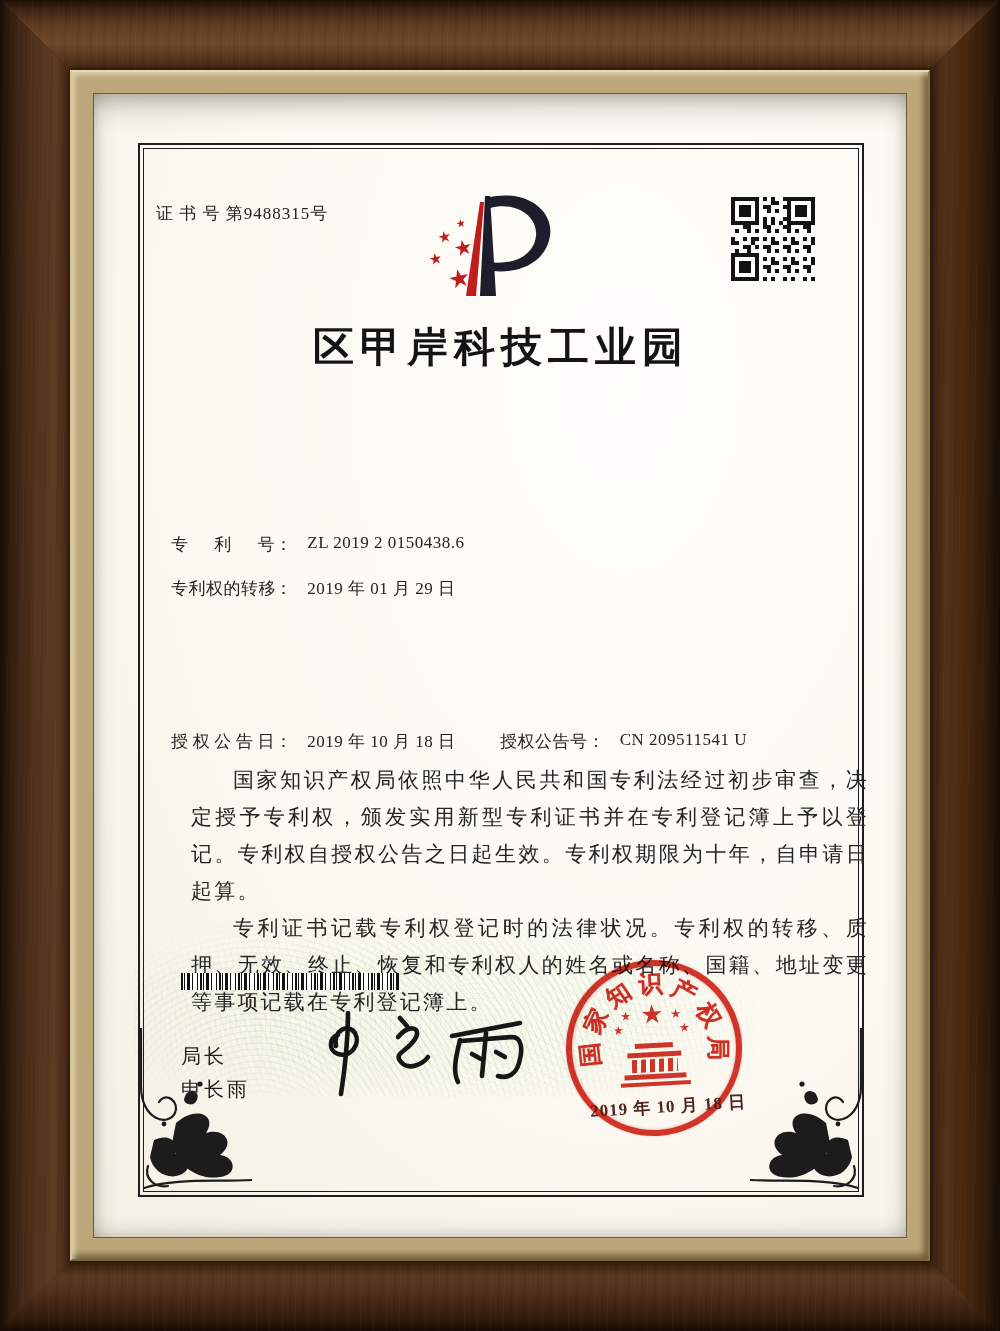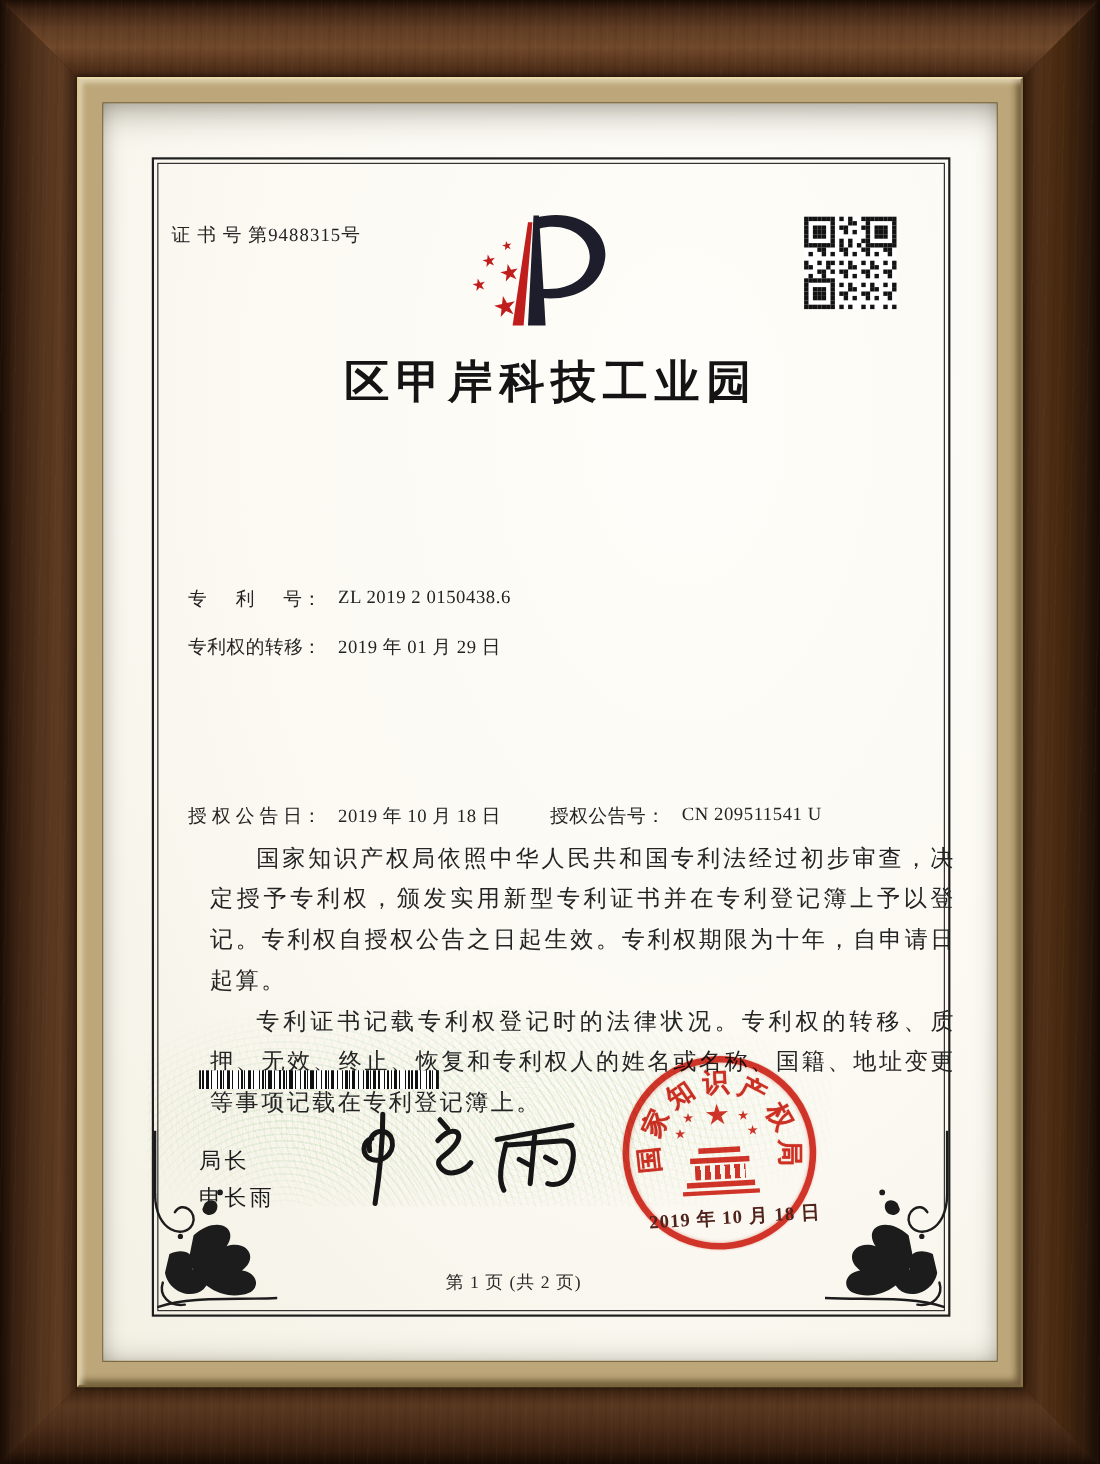--- a/index.html
+++ b/index.html
@@ -431,16 +431,15 @@
         <span class="star" style="left:74px;top:22px;font-size:12px;">★</span>
         <div class="bar" style="left:29px;top:42px;width:38px;height:5px;"></div>
         <div class="bar" style="left:21px;top:51px;width:54px;height:5px;"></div>
         <div class="cols" style="left:25px;top:58px;width:46px;height:13px;"></div>
         <div class="bar" style="left:17px;top:73px;width:62px;height:5px;"></div>
         <div class="bar" style="left:13px;top:81px;width:70px;height:4px;"></div>
       </div>
     </div>
     <div class="seal-date">2019 年 10 月 18 日</div>
 
-    <div class="footer-page">第 1 页 (共 2 页)</div>
 
   </div>
 </div>
 
 </body></html>

